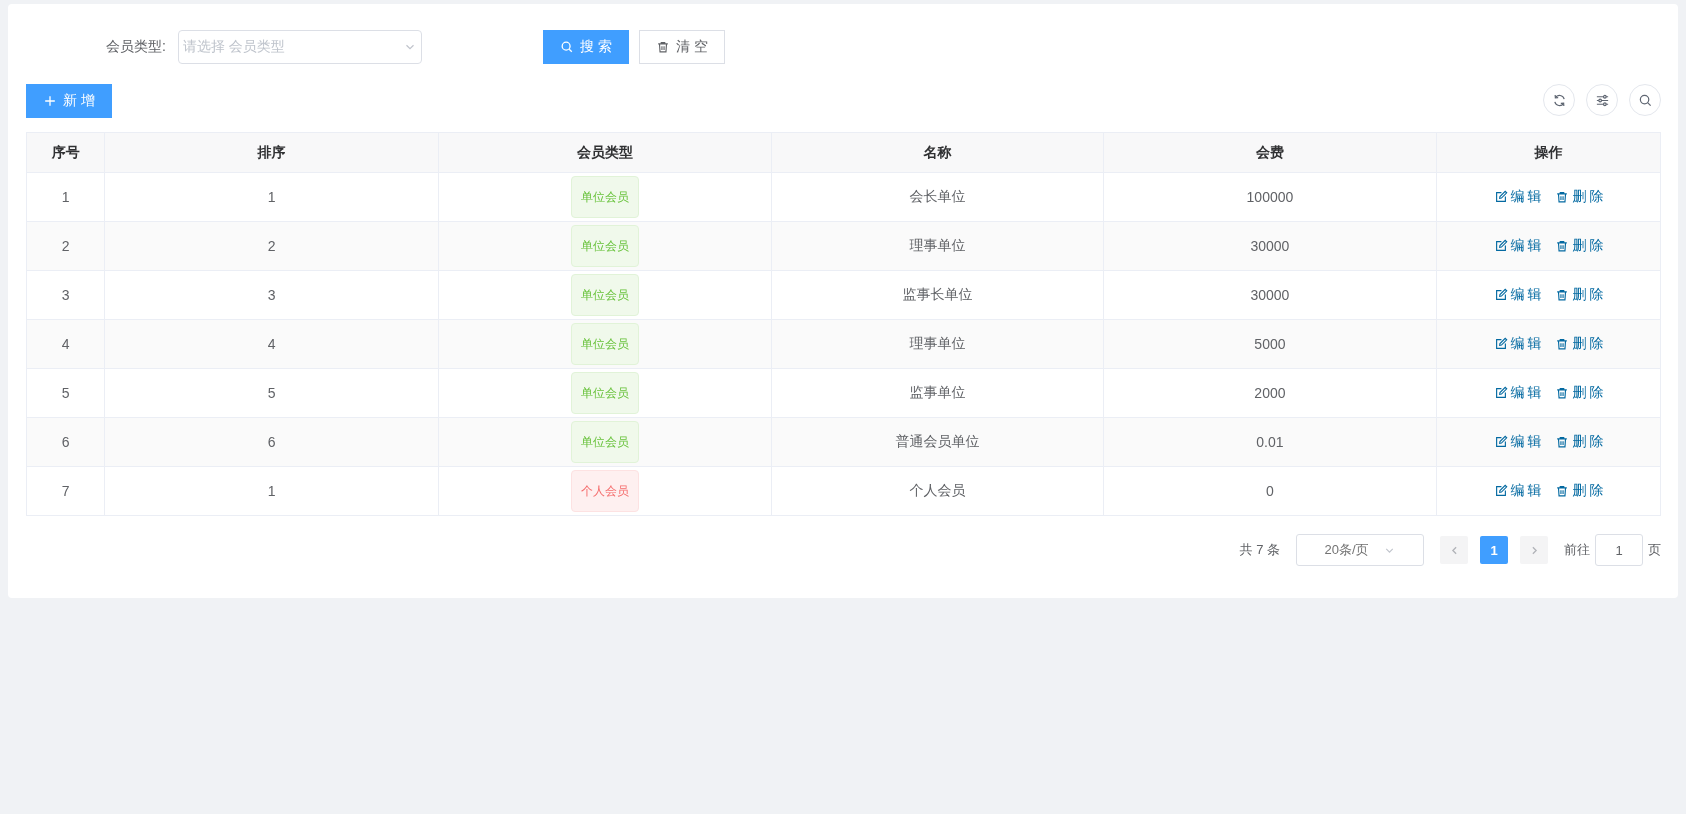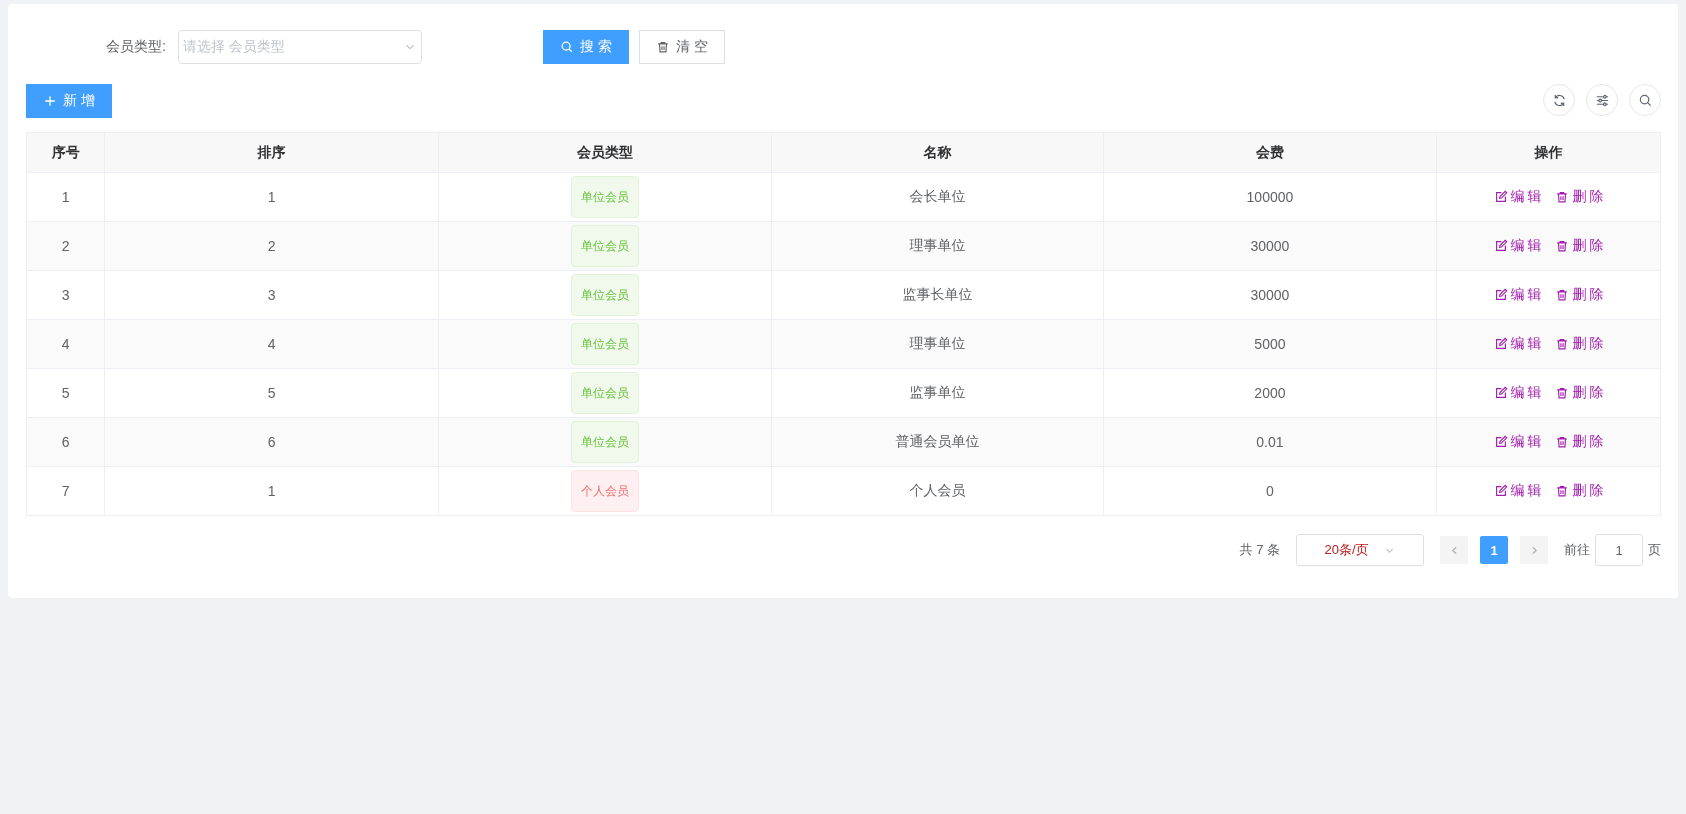--- a/index.html
+++ b/index.html
@@ -71,36 +71,36 @@
 
   .tag {
     display:inline-block; padding:14px 9px; font-size:12px;
     border-radius:4px; line-height:1;
   }
   .tag[data-variant="success"] { color:#67c23a; background:#f0f9eb; border:1px solid #e1f3d8; }
   .tag[data-variant="danger"]  { color:#f56c6c; background:#fef0f0; border:1px solid #fde2e2; }
 
   .op-cell { white-space:nowrap; }
   .link {
-    color:#a21caf; text-decoration:none; cursor:pointer;
+    color:#0369a1; text-decoration:none; cursor:pointer;
     display:inline-flex; align-items:center; gap:3px; font-size:14px;
   }
   .link .lbl { letter-spacing:3px; margin-right:-3px; }
   .link + .link { margin-left:10px; }
 
   
   .pagination {
     display:flex; align-items:center; justify-content:flex-end;
     margin:18px 17px 0 4px; color:#606266; font-size:13px;
   }
   .pg-total { margin-right:16px; }
   .pg-size {
     width:128px; height:32px; border:1px solid #dcdfe6; border-radius:3px;
     display:flex; align-items:center; justify-content:center; gap:14px;
-    color:#b91c1c; cursor:pointer; background:#fff;
+    color:#737373; cursor:pointer; background:#fff;
   }
   .pg-btn {
     width:28px; height:28px; border:none; border-radius:2px;
     background:#f4f4f5; color:#b1b3b8;
     display:flex; align-items:center; justify-content:center; cursor:pointer;
   }
   .pg-prev { margin-left:16px; }
   .pg-page {
     width:28px; height:28px; border-radius:2px; margin:0 12px;
     background:#409eff; color:#fff; font-weight:bold; font-size:13px;

